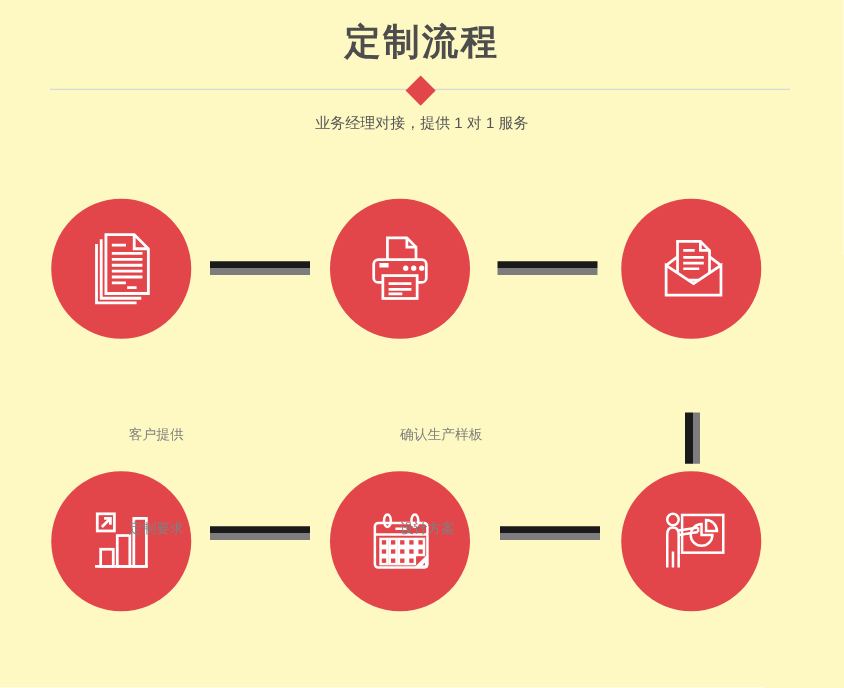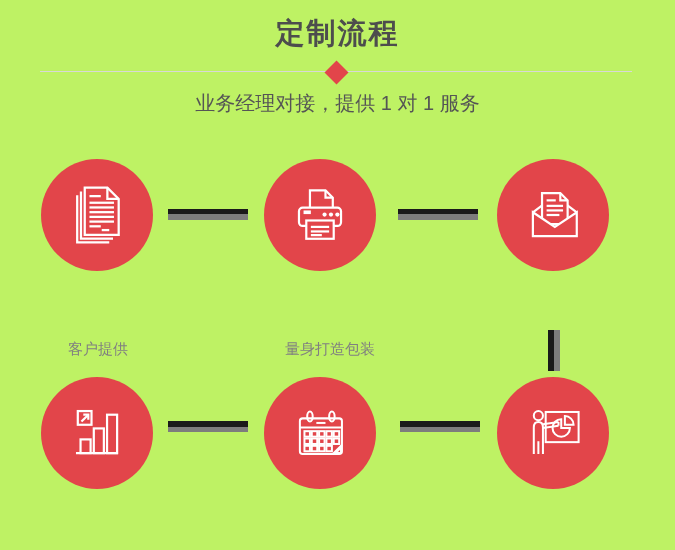--- a/index.html
+++ b/index.html
@@ -1,40 +1,40 @@
 <!DOCTYPE html>
 <html><head>
 <meta charset="utf-8">
 <style>
   html,body{margin:0;padding:0;background:#fff;}
   .canvas{
-    position:relative;width:675px;height:550px;background:#bef264;
+    position:relative;width:675px;height:550px;background:#fef9c3;
     font-family:"Liberation Sans","DejaVu Sans",sans-serif;overflow:hidden;
   }
   .title{
     position:absolute;top:14px;left:0;width:675px;margin:0;
     text-align:center;font-size:29px;font-weight:700;color:#4d4d4d;letter-spacing:2px;
   }
   .divider{position:absolute;left:40px;top:71px;width:592px;height:1px;background:#d8d8d8;}
   .diamond{
     position:absolute;left:328px;top:64px;width:17px;height:17px;
     background:#e2454a;transform:rotate(45deg);
   }
   .subtitle{
     position:absolute;top:90px;left:0;width:675px;margin:0;
-    text-align:center;font-size:20px;color:#555555;
+    text-align:center;font-size:12px;color:#555555;
   }
   .circle{
     position:absolute;width:112px;height:112px;border-radius:50%;
     background:#e2454a;display:flex;align-items:center;justify-content:center;
   }
   .c1{left:41px;top:159px;} .c2{left:264px;top:159px;} .c3{left:497px;top:159px;}
   .c4{left:41px;top:377px;} .c5{left:264px;top:377px;} .c6{left:497px;top:377px;}
   .caption{
-    position:absolute;font-size:15px;color:#808080;line-height:25px;white-space:pre;
+    position:absolute;font-size:11px;color:#808080;line-height:25px;white-space:pre;margin-left:35px;
   }
   .cap-line{display:block;}
   .t1{left:68px;top:286px;} .t2{left:285px;top:286px;} .t3{left:522px;top:286px;}
   .t4{left:66px;top:501px;} .t5{left:287px;top:501px;} .t6{left:523px;top:501px;}
   .hbar{
     position:absolute;width:80px;height:11px;
     background:linear-gradient(to bottom,#1a1a1a 0 50%,#7d7d7d 50% 100%);
   }
   .hb1{left:168px;top:209px;} .hb2{left:398px;top:209px;}
   .hb3{left:168px;top:421px;} .hb4{left:400px;top:421px;}
@@ -153,23 +153,25 @@
   </div>
 
   <div class="hbar hb1"></div>
   <div class="hbar hb2"></div>
   <div class="hbar hb3"></div>
   <div class="hbar hb4"></div>
   <div class="vbar"></div>
 
   <div class="caption t1">
     <span class="cap-line">客户提供</span>
+    <span class="cap-line">定制要求</span>
   </div>
   <div class="caption t2">
-    <span class="cap-line">量身打造包装</span>
+    <span class="cap-line">确认生产样板</span>
+    <span class="cap-line">设计方案</span>
   </div>
   <div class="caption t3">
   </div>
   <div class="caption t4">
     
     
   </div>
   <div class="caption t5">
     
     

